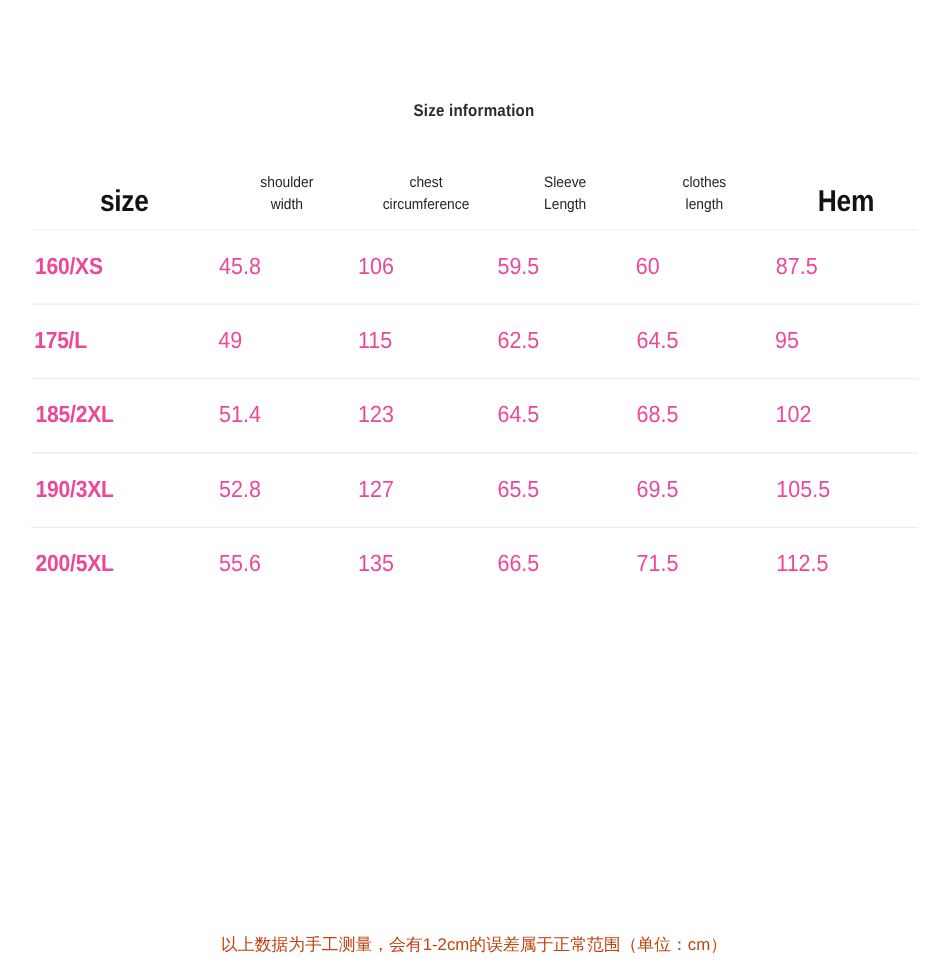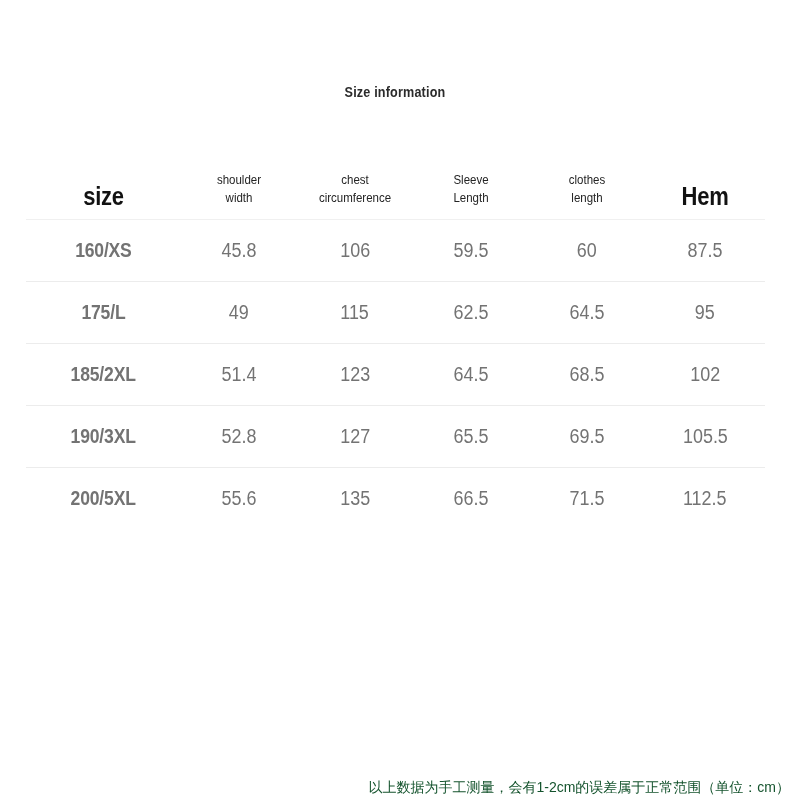--- a/index.html
+++ b/index.html
@@ -33,21 +33,21 @@
     font-size: 14px;
     font-weight: 700;
     letter-spacing: 0.2px;
     color: #2b2b2b;
     transform: scaleX(0.90);
   }
 
   
   .size-table {
     position: absolute;
-    top: 156px;
+    top: 128px;
     left: 26px;
     width: 739px;
     border-collapse: collapse;
     table-layout: fixed;
   }
 
   .size-table col.c-size   { width: 155px; }
   .size-table col.c-col    { width: 116px; }
   .size-table col.c-last   { width: 120px; }
 
@@ -80,25 +80,25 @@
     transform: scaleX(0.92);
   }
   .hdr-small .l2 { display: block; }
 
   
   .size-table tbody td {
     padding: 0;
     border: 0;
     border-bottom: 1px solid #ececec;
     height: 61px;
-    text-align: center;
+    text-align: left;
     vertical-align: middle;
     font-size: 19.5px;
     font-weight: 400;
-    color: #737373;
+    color: #ec4899;
     transform-origin: center;
   }
   .size-table tbody tr:last-child td {
     border-bottom: 0;
   }
   .size-table tbody td.size-cell {
     font-weight: 700;
     font-size: 19.5px;
     letter-spacing: -0.2px;
   }
@@ -109,24 +109,24 @@
   .size-cell .cellval {
     transform: scaleX(0.90);
   }
 
   
   .footnote {
     position: absolute;
     top: 779px;
     left: 0;
     width: 790px;
-    text-align: right;
+    text-align: center;
     font-size: 14px;
     font-weight: 400;
-    color: #14532d;
+    color: #c2410c;
     letter-spacing: 0px;
     white-space: nowrap;
   }
 </style>
 </head>
 <body>
 
 <div class="page">
 
   <div class="title">Size information</div>

